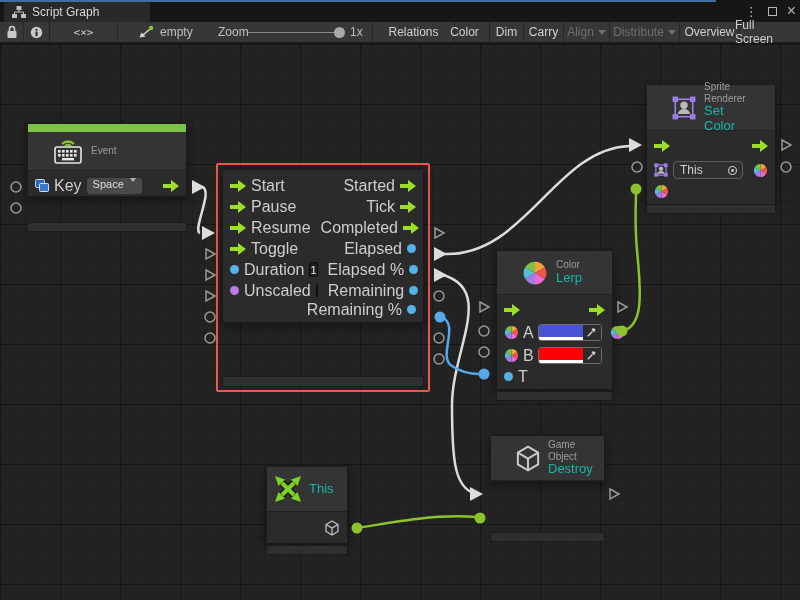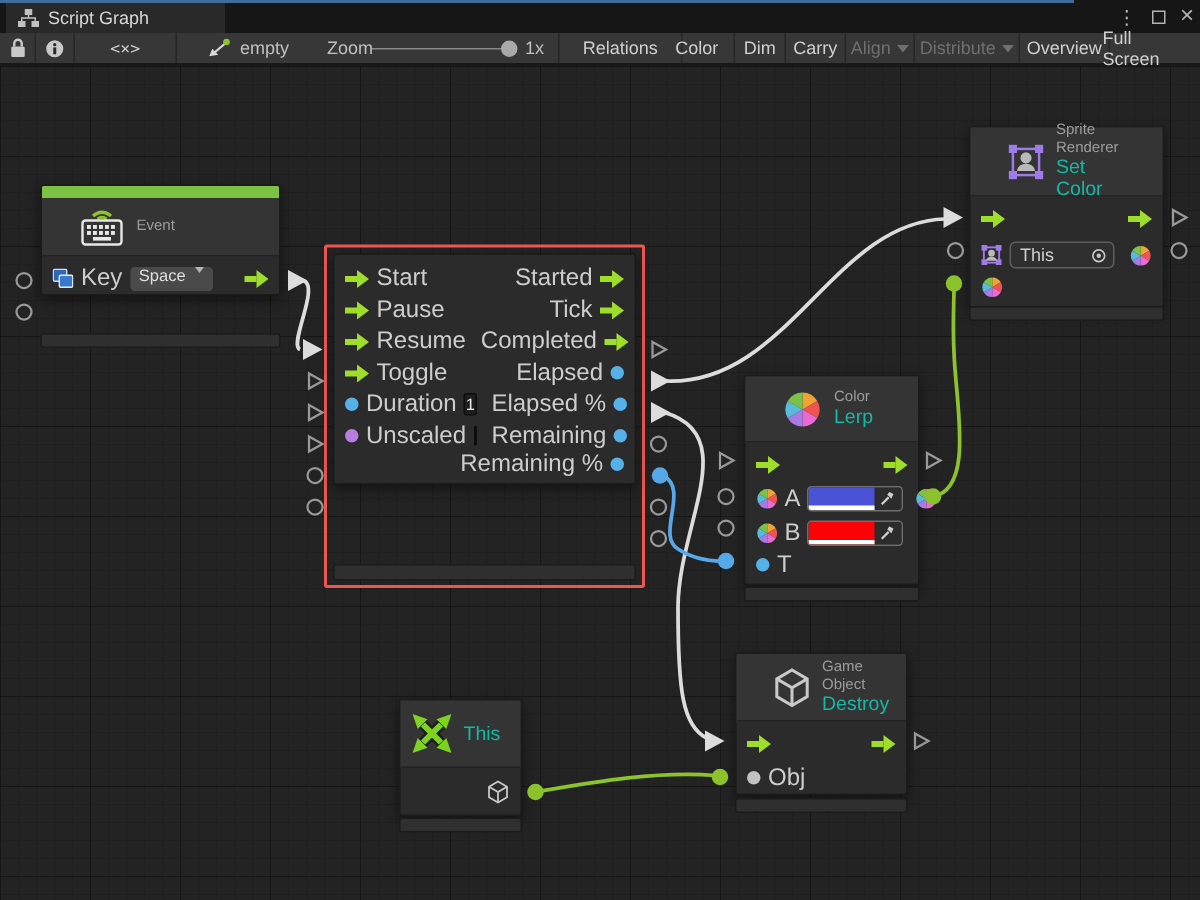--- a/index.html
+++ b/index.html
@@ -436,31 +436,20 @@
     <div class="node" style="left:490px;top:391px;width:115px">
       <div class="node-header" style="height:45px">
         <svg class="icon-svg" width="24" height="27" viewBox="0 0 14 16">
             <use href="#cube"></use>
           </svg>
         <div class="titles">
           <span class="n-cat">Game Object</span>
           <span class="n-title">Destroy</span>
         </div>
       </div>
-      <div class="rows" style="padding-top:3px">
-        <div class="row" style="height:24px">
-          <span class="flow-arrow"></span>
-          <span class="spacer"></span>
-          <span class="flow-arrow"></span>
-        </div>
-        <div class="row" style="height:21px">
-          <span class="vdot gray"></span>
-          <span class="plabel">Obj</span>
-        </div>
-      </div>
     </div>
     <div class="footer" style="left:490px;top:488px;width:115px;height:10px"></div>
   </div>
 
   <svg class="overlay">
 
     <path d="M 202,187 C 214,190 192,230 200,233" fill="none" stroke-width="2.5" style="stroke:var(--wire_white,#dcdcdc)"></path>
     <path d="M 443,254 C 525,258 555,148 630,146" fill="none" stroke-width="2.5" style="stroke:var(--wire_white,#dcdcdc)"></path>
     <path d="M 443,275 C 495,290 452,350 452,405 C 452,460 455,484 471,492" fill="none" stroke-width="2.5" style="stroke:var(--wire_white,#dcdcdc)"></path>
     <path d="M 442,317 C 460,326 437,357 452,366 C 461,372 472,374 479,374" fill="none" stroke-width="2.5" style="stroke:var(--wire_blue,#56a8e8)"></path>

